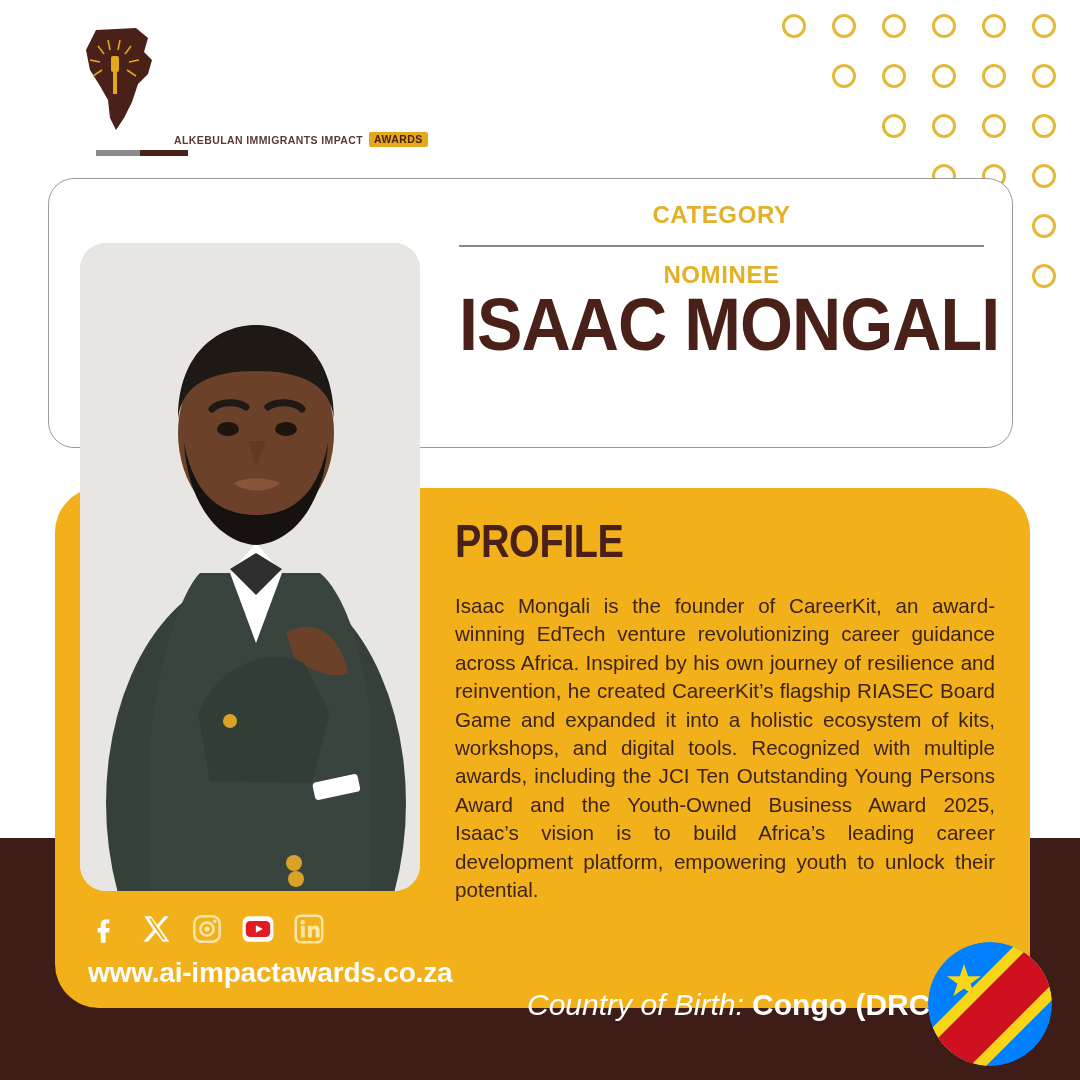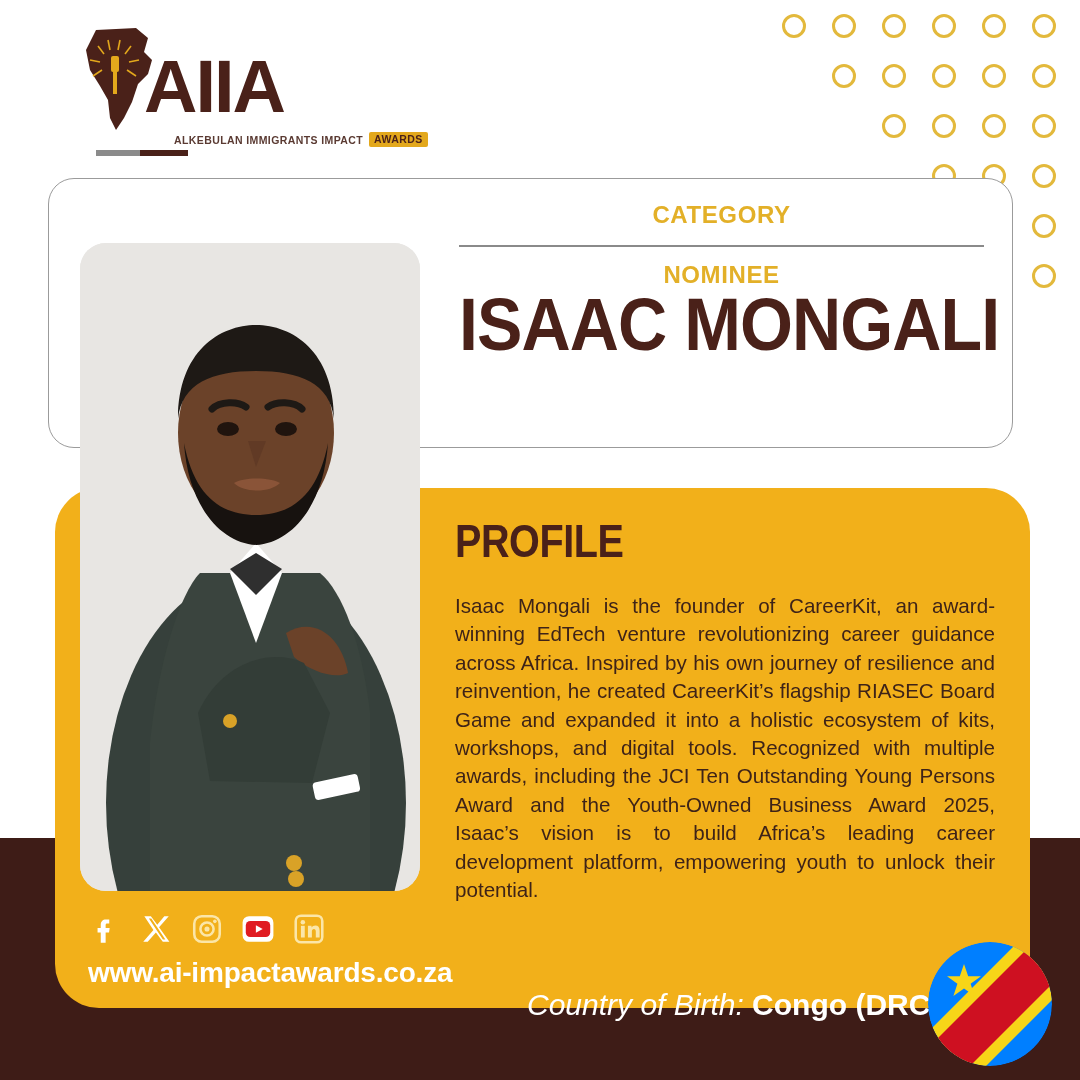--- a/index.html
+++ b/index.html
@@ -172,21 +172,20 @@
       <line x1="40" y1="24" x2="42" y2="14"></line>
         <line x1="47" y1="28" x2="53" y2="20"></line>
       <line x1="22" y1="36" x2="12" y2="34"></line>
         <line x1="51" y1="36" x2="61" y2="34"></line>
       <line x1="24" y1="44" x2="15" y2="50"></line>
         <line x1="49" y1="44" x2="58" y2="50"></line>
     </g>
     <rect x="33" y="30" width="8" height="16" rx="2" fill="#E3A81C"></rect>
     <rect x="35" y="44" width="4" height="24" fill="#E3A81C"></rect>
   </svg>
-  <div class="logo-aiia">AIIA</div>
   <div class="logo-tagline">
     <span>ALKEBULAN IMMIGRANTS IMPACT</span>
     <span class="awards-chip">AWARDS</span>
   </div>
   <div class="logo-underline"></div>
 </div>
 
 <div class="gold-panel"></div>
 
 <div class="info-card">

